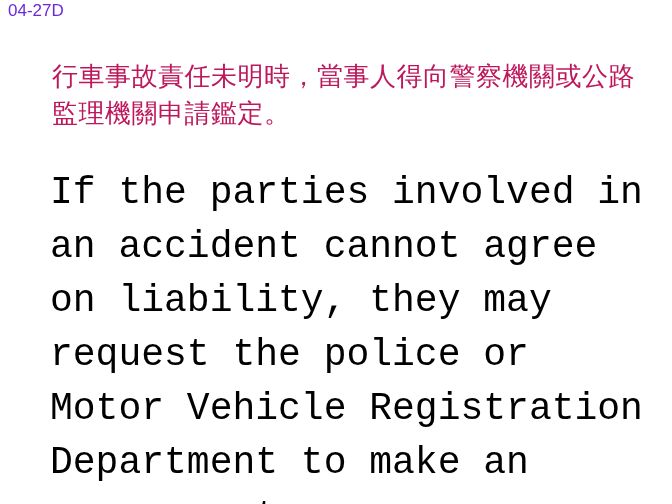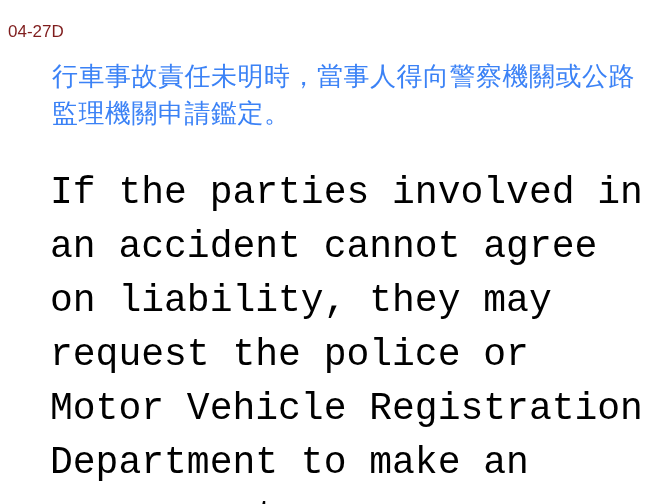--- a/index.html
+++ b/index.html
@@ -16,36 +16,36 @@
   }
   .slide {
     position: relative;
     width: 672px;
     height: 504px;
     box-sizing: border-box;
   }
   .slide-id {
     position: absolute;
     left: 8px;
-    top: 22px;
+    top: 1px;
     font-family: "Liberation Sans", sans-serif;
     font-size: 17px;
-    color: #7f1d1d;
+    color: #6d28d9;
     letter-spacing: 0px;
     line-height: 1.2;
   }
   .chinese-block {
     position: absolute;
     left: 52px;
     top: 58px;
     width: 600px;
     font-family: "DejaVu Sans", sans-serif;
     font-size: 26px;
     line-height: 1.42;
-    color: #3b82f6;
+    color: #be185d;
     letter-spacing: 0.5px;
   }
   .english-block {
     position: absolute;
     left: 50px;
     top: 166px;
     width: 610px;
     font-family: Liberation Mono, monospace;
     font-size: 38px;
     line-height: 1.42;

